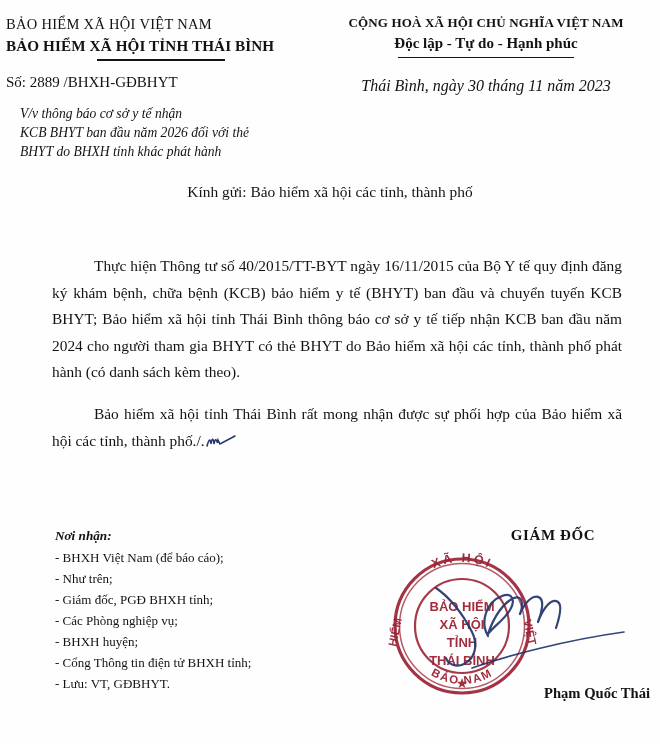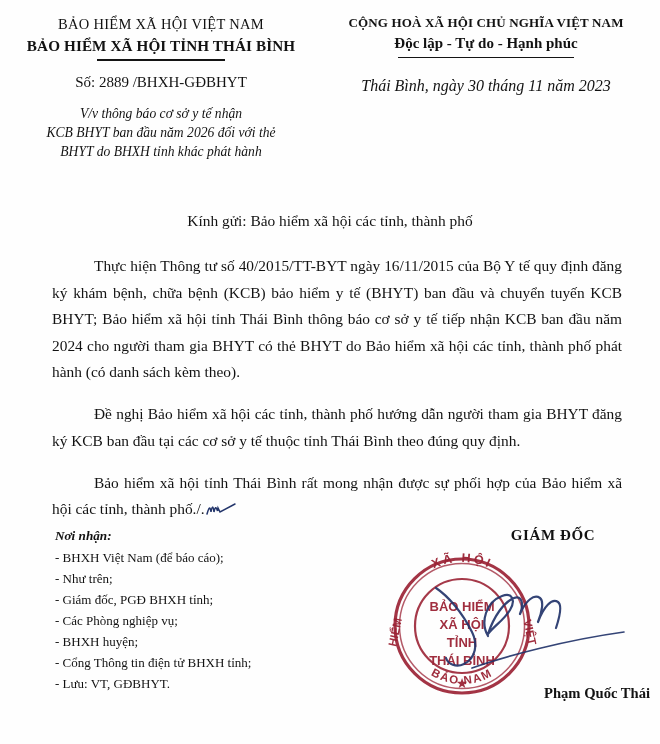--- a/index.html
+++ b/index.html
@@ -27,21 +27,20 @@
   .header {
     position: absolute;
     top: 14px;
     left: 0;
     width: 660px;
     display: flex;
     align-items: flex-start;
   }
   .hdr-left {
     width: 310px;
-    text-align: center;
     padding-left: 6px;
   }
   .hdr-right {
     width: 340px;
     text-align: center;
   }
 
   .org-line1 {
     font-size: 14.5px;
     letter-spacing: 0.3px;
@@ -106,21 +105,20 @@
   }
 
   
   .addressee {
     position: absolute;
     top: 183px;
     left: 0;
     width: 660px;
     text-align: center;
     font-size: 15.4px;
-    margin-top: 29px;
   }
 
   .body {
     position: absolute;
     top: 238px;
     left: 52px;
     width: 570px;
   }
   .para {
     font-size: 15.4px;
@@ -225,21 +223,20 @@
       </div>
       <div class="date-line">Thái Bình, ngày 30 tháng 11 năm 2023</div>
     </div>
 
   </div>
 
   <div class="addressee">Kính gửi: Bảo hiểm xã hội các tỉnh, thành phố</div>
 
   <div class="body">
     <p class="para">Thực hiện Thông tư số 40/2015/TT-BYT ngày 16/11/2015 của Bộ Y tế quy định đăng ký khám bệnh, chữa bệnh (KCB) bảo hiểm y tế (BHYT) ban đầu và chuyển tuyến KCB BHYT; Bảo hiểm xã hội tỉnh Thái Bình thông báo cơ sở y tế tiếp nhận KCB ban đầu năm 2024 cho người tham gia BHYT có thẻ BHYT do Bảo hiểm xã hội các tỉnh, thành phố phát hành (có danh sách kèm theo).</p>
-    <p class="para">Đề nghị Bảo hiểm xã hội các tỉnh, thành phố hướng dẫn người tham gia BHYT đăng ký KCB ban đầu tại các cơ sở y tế thuộc tỉnh Thái Bình theo đúng quy định.</p>
     <p class="para"><span>Bảo hiểm xã hội tỉnh Thái Bình rất mong nhận được sự phối hợp của Bảo hiểm xã hội các tỉnh, thành phố./.</span><span class="sigmark"><svg width="30" height="14" viewBox="0 0 30 14">
             <path d="M1 11 C3 4, 4 3, 5 9 C6 3, 7 2, 8 9 C9 4, 10 3, 11.5 8 L12 5 L14 9 L29 1" fill="none" stroke="#23356B" stroke-width="1.5" stroke-linecap="round"></path>
           </svg></span></p>
   </div>
 
   <div class="recipients">
     <div class="recip-title">Nơi nhận:</div>
     <div class="recip-item">- BHXH Việt Nam (để báo cáo);</div>
     <div class="recip-item">- Như trên;</div>
     <div class="recip-item">- Giám đốc, PGĐ BHXH tỉnh;</div>

